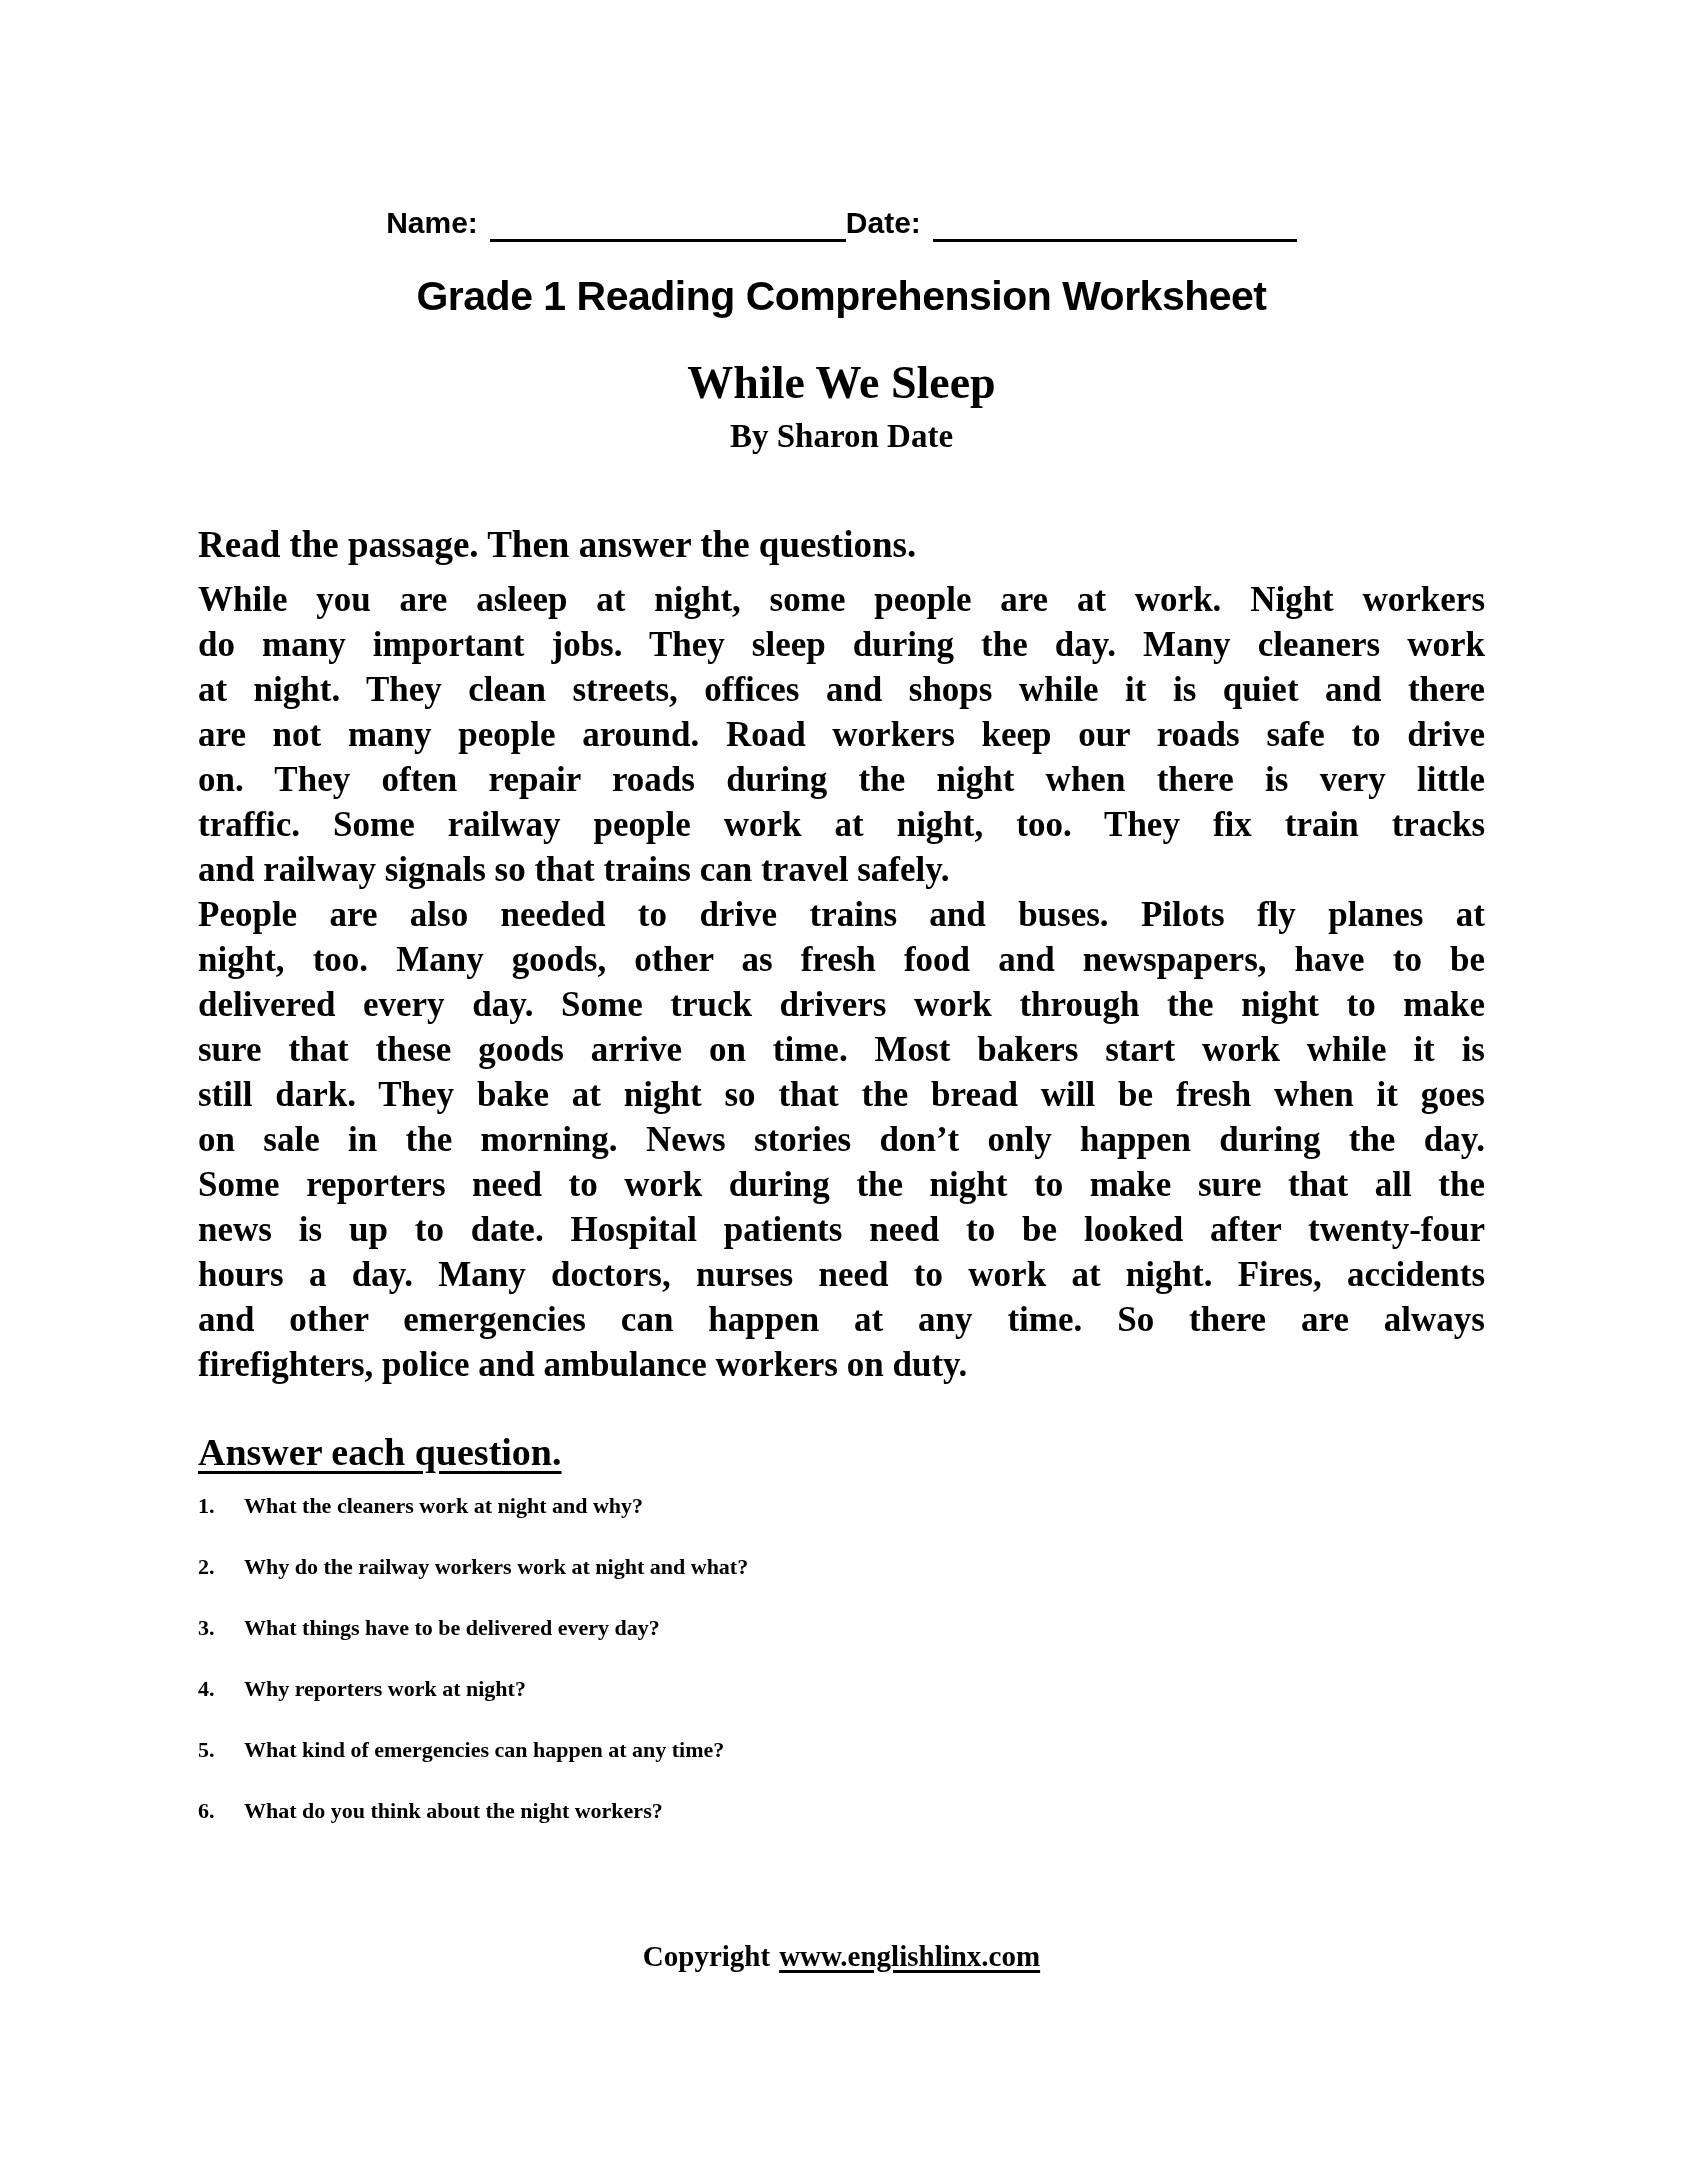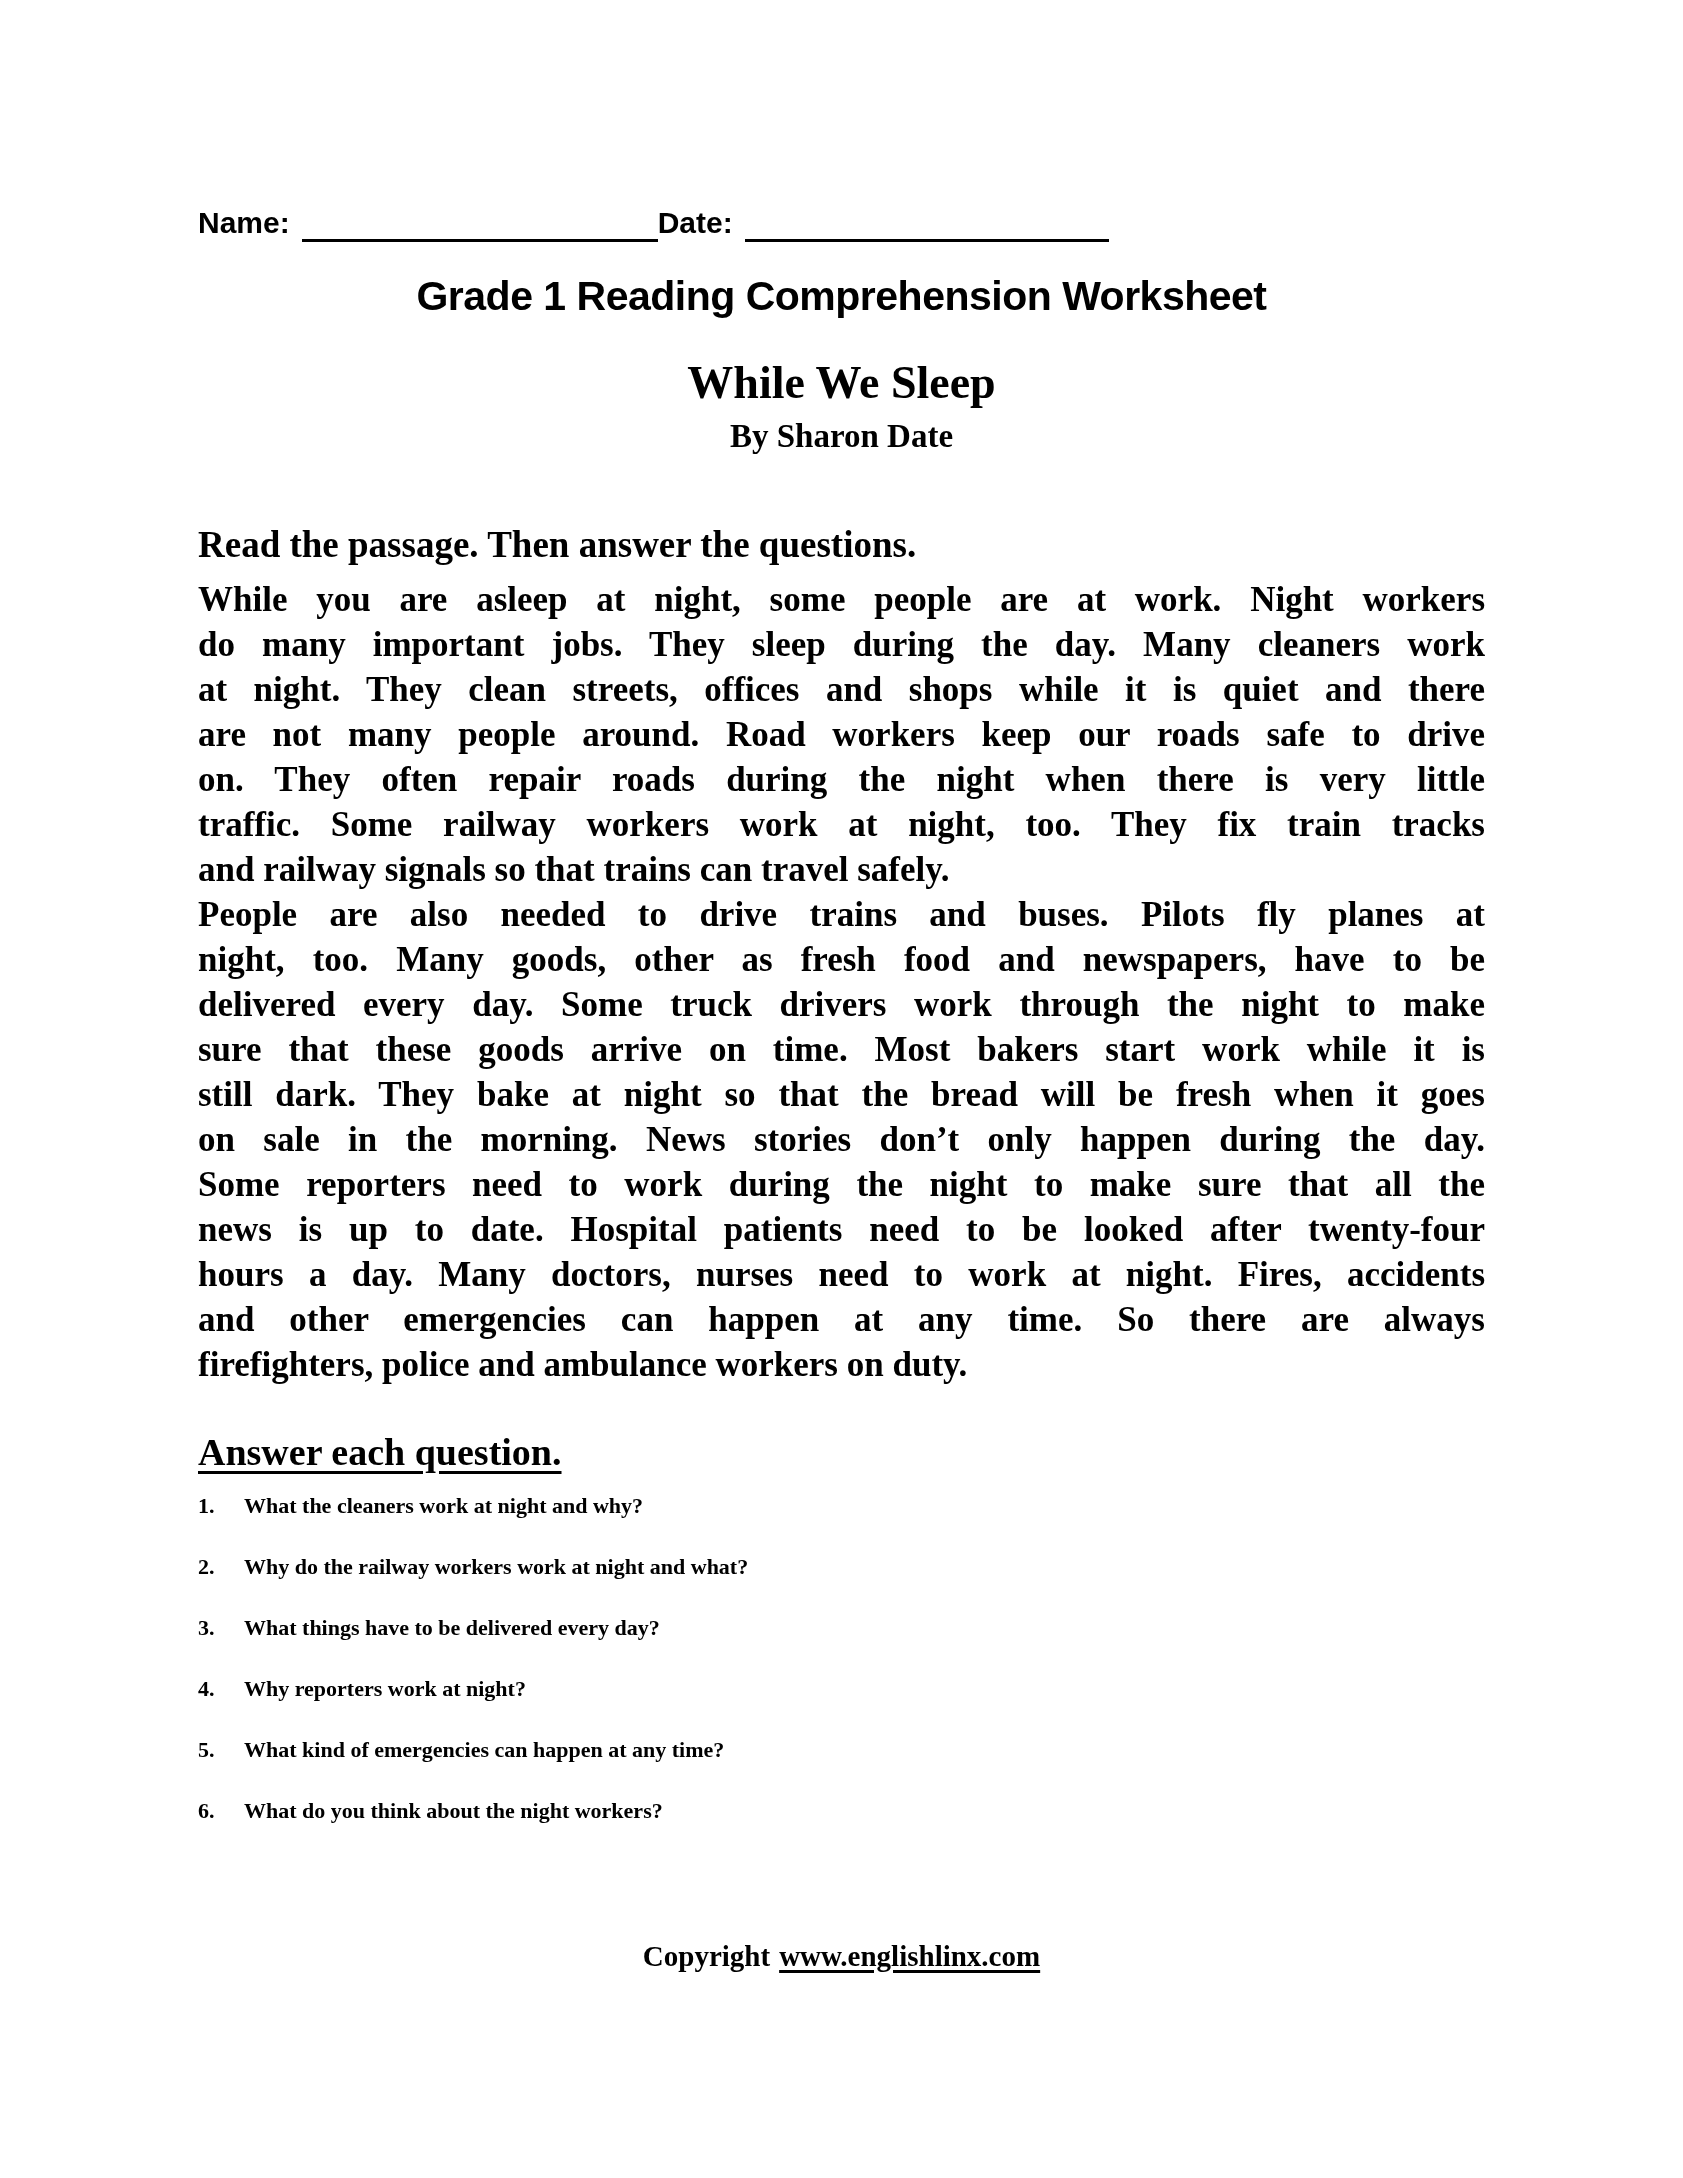--- a/index.html
+++ b/index.html
@@ -12,21 +12,21 @@
     color: #000000;
     font-family: "Liberation Serif", serif;
     overflow: hidden;
   }
   .abs { position: absolute; left: 198px; width: 1287px; }
 
   
   .name-date-row {
     top: 204px;
     display: flex;
-    justify-content: flex-start;
+    justify-content: center;
     font-family: "Liberation Sans", sans-serif;
     font-weight: bold;
     font-size: 30px;
     line-height: 38px;
   }
   .fill-field { display: flex; align-items: flex-end; }
   .fill-label { line-height: 38px; }
   .blank-line {
     border-bottom: 3px solid #000;
     height: 34px;
@@ -137,21 +137,21 @@
 
   <div class="abs instructions">Read the passage. Then answer the questions.</div>
 
   <div class="abs passage">
       <div>
         <div class="passage-line">While you are asleep at night, some people are at work. Night workers</div>
         <div class="passage-line">do many important jobs. They sleep during the day. Many cleaners work</div>
         <div class="passage-line">at night. They clean streets, offices and shops while it is quiet and there</div>
         <div class="passage-line">are not many people around. Road workers keep our roads safe to drive</div>
         <div class="passage-line">on. They often repair roads during the night when there is very little</div>
-        <div class="passage-line">traffic. Some railway workers work at night, too. They fix train tracks</div>
+        <div class="passage-line">traffic. Some railway people work at night, too. They fix train tracks</div>
         <div class="passage-line para-end">and railway signals so that trains can travel safely.</div>
       </div>
       <div>
         <div class="passage-line">People are also needed to drive trains and buses. Pilots fly planes at</div>
         <div class="passage-line">night, too. Many goods, other as fresh food and newspapers, have to be</div>
         <div class="passage-line">delivered every day. Some truck drivers work through the night to make</div>
         <div class="passage-line">sure that these goods arrive on time.  Most bakers start work while it is</div>
         <div class="passage-line">still dark. They bake at night so that the bread will be fresh when it goes</div>
         <div class="passage-line">on sale in the morning. News stories don’t only happen during the day.</div>
         <div class="passage-line">Some reporters need to work during the night to make sure that all the</div>

